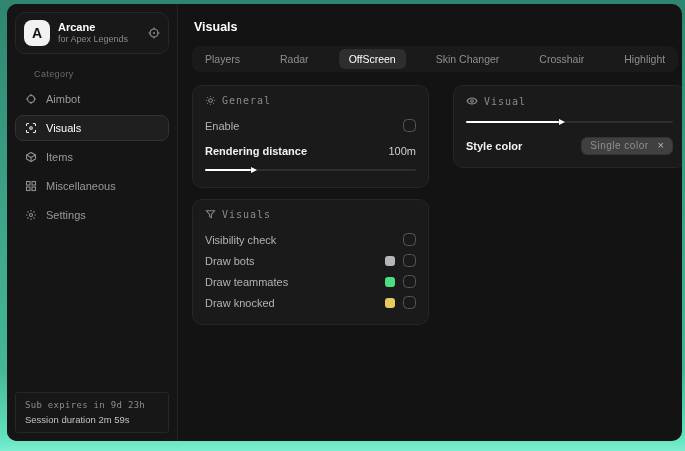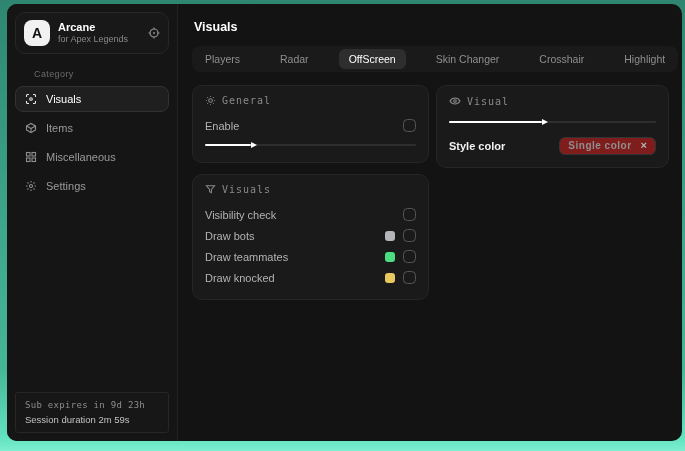--- a/index.html
+++ b/index.html
@@ -64,21 +64,21 @@
     background:#1a1a1a; border-radius:8px; padding:3px;
     display:inline-flex; align-items:center; gap:20px; align-self:flex-start;
     margin-bottom:13px;
   }
   .tab {
     color:#8f8f8f; font-size:10.5px; padding:4px 10px; border-radius:6px; cursor:default;
     white-space:nowrap;
   }
   .tab.active { background:#2e2e2e; color:#ffffff; }
 
-  .content { display:flex; gap:7px; align-items:flex-start; }
+  .content { display:flex; gap:24px; align-items:flex-start; }
   .col-left  { width:237px; display:flex; flex-direction:column; gap:11px; }
   .col-right { width:233px; }
 
   .panel {
     background:#1a1a1a; border:1px solid #262626; border-radius:10px;
     padding:9px 12px 11px; width:100%;
   }
   .panel-head {
     display:flex; align-items:center; gap:6px; color:#8a8a8a;
     font-size:10px; letter-spacing:1px; margin-bottom:9px;
@@ -108,22 +108,22 @@
   .slider .fill {
     position:absolute; left:0; top:5px; height:2px; background:#ffffff; border-radius:2px;
   }
   .slider .arrowhead {
     position:absolute; right:-6px; top:-2.5px; width:0; height:0;
     border-left:6px solid #ffffff; border-top:3.5px solid transparent;
     border-bottom:3.5px solid transparent;
   }
 
   .chip {
-    display:flex; align-items:center; gap:9px; background:#7f1d1d;
-    border:1px solid #343434; border-radius:6px; padding:2.5px 8px; cursor:pointer;font-weight:bold;
+    display:flex; align-items:center; gap:9px; background:#404040;
+    border:1px solid #343434; border-radius:6px; padding:2.5px 8px; cursor:pointer;
   }
   .chip-label { color:#8f8f8f; font-size:10px; letter-spacing:.5px; }
   .chip-x { color:#b5b5b5; font-size:11px; line-height:1; cursor:pointer; }
 
   svg { display:block; }
 </style>
 </head>
 <body>
 
 <div class="window">
@@ -141,20 +141,29 @@
           <circle cx="12" cy="12" r="8"></circle>
             <circle cx="12" cy="12" r="2" fill="currentColor" stroke="none"></circle>
           <path d="M12 1v4M12 19v4M1 12h4M19 12h4"></path>
         </svg>
       </span>
     </div>
 
     <div class="cat-label">Category</div>
 
     <div class="nav">
+      <div class="nav-item">
+        <span class="ico">
+          <svg width="12" height="12" viewBox="0 0 24 24" fill="none" stroke="currentColor" stroke-width="2.2">
+            <circle cx="12" cy="12" r="7"></circle>
+              <path d="M12 2v4M12 18v4M2 12h4M18 12h4"></path>
+          </svg>
+        </span>
+        <span>Aimbot</span>
+      </div>
       <div class="nav-item active">
         <span class="ico">
           <svg width="12" height="12" viewBox="0 0 24 24" fill="none" stroke="currentColor" stroke-width="2.2">
             <path d="M3 8V5a2 2 0 0 1 2-2h3M16 3h3a2 2 0 0 1 2 2v3M21 16v3a2 2 0 0 1-2 2h-3M8 21H5a2 2 0 0 1-2-2v-3"></path>
             <circle cx="12" cy="12" r="2.6"></circle>
           </svg>
         </span>
         <span>Visuals</span>
       </div>
       <div class="nav-item">
@@ -218,20 +227,24 @@
                 <circle cx="12" cy="12" r="4"></circle>
                 <path d="M12 2v2M12 20v2M2 12h2M20 12h2M4.9 4.9l1.5 1.5M17.6 17.6l1.5 1.5M4.9 19.1l1.5-1.5M17.6 6.4l1.5-1.5"></path>
               </svg>
             </span>
             <span>General</span>
           </div>
           <div class="row">
             <span class="lbl">Enable</span>
             <span class="checkbox"></span>
           </div>
+          <div class="row" style="margin-top:4px;">
+            <span class="lbl-strong">Rendering distance</span>
+            <span class="val">100m</span>
+          </div>
           <div class="slider">
             <div class="track"></div>
             <div class="fill" style="width: 22%;">
               <span class="arrowhead"></span>
             </div>
           </div>
         </div>
 
         <div class="panel">
           <div class="panel-head mono">

